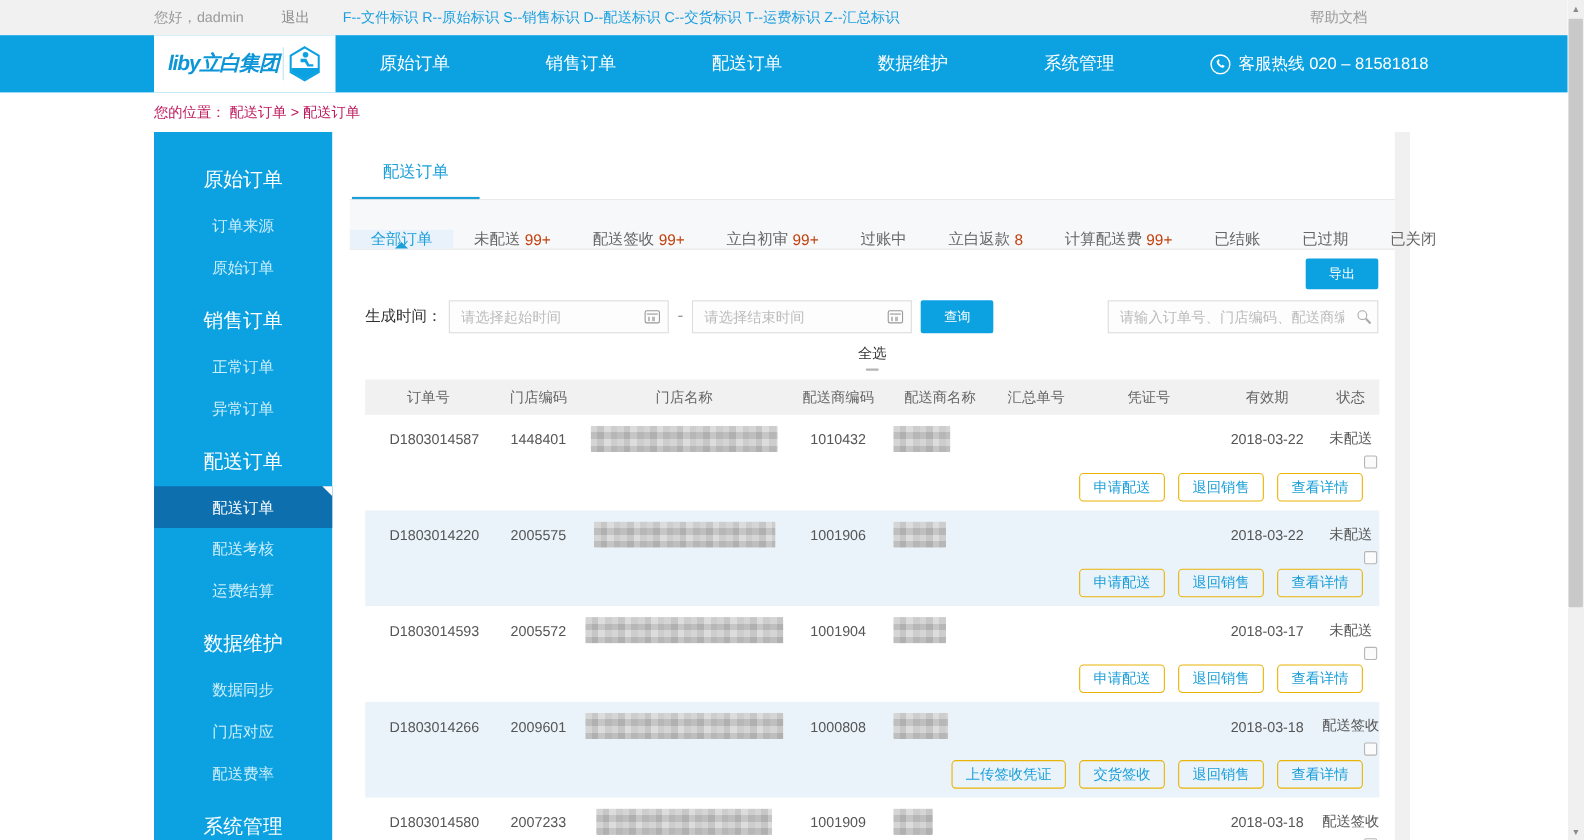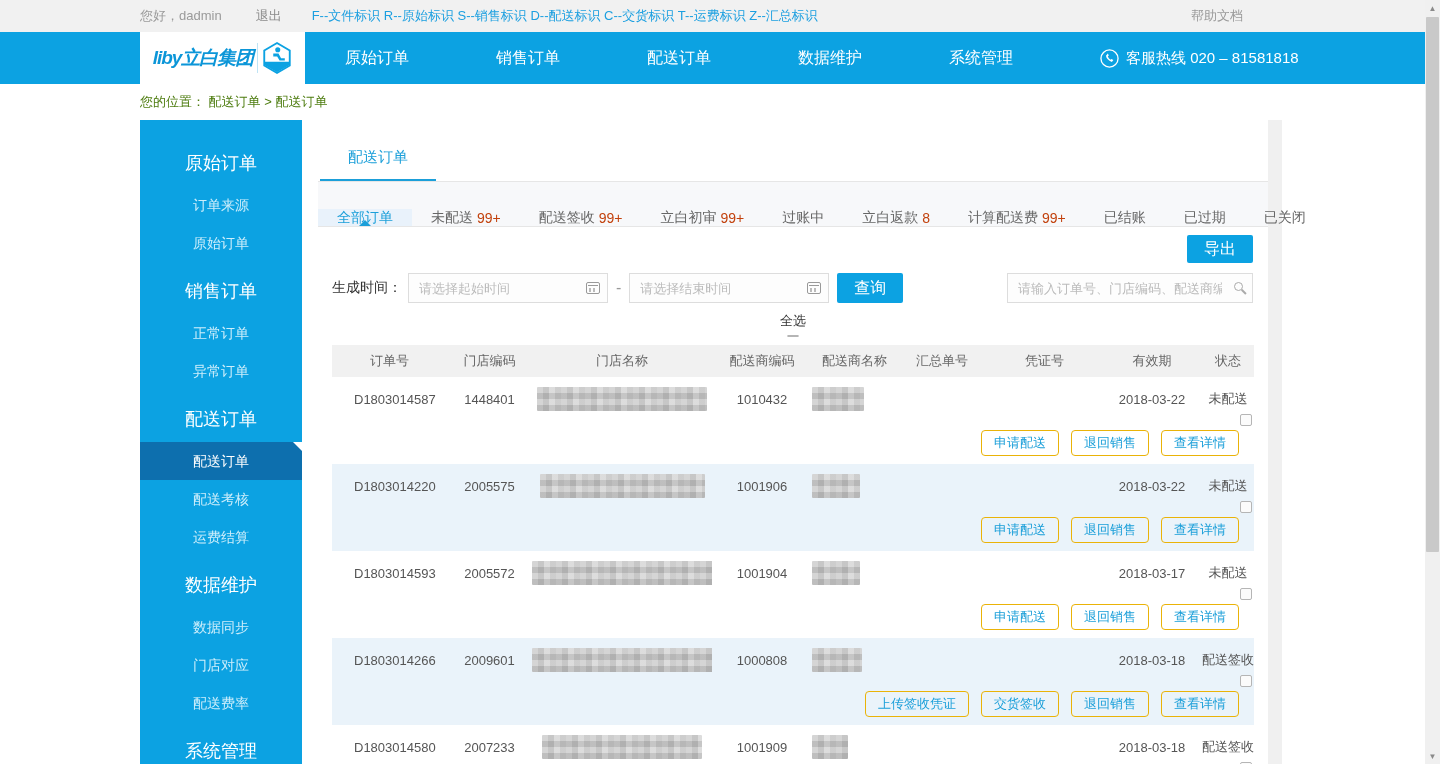--- a/index.html
+++ b/index.html
@@ -18,21 +18,21 @@
   .navbar { height:52px; width:1425px; background:#0ca2e2; position:relative; display:flex; align-items:center; }
   .logo-box { position:absolute; left:140px; top:0; width:165px; height:52px; background:#fff;
     display:flex; align-items:center; justify-content:center; gap:4px; }
   .logo-text { color:#0c96d8; font-weight:bold; font-size:19px; font-style:italic; letter-spacing:-1px; }
   .logo-sep { width:1px; height:30px; background:#bfe4f5; }
   .nav-menu { display:flex; margin-left:345px; }
   .nav-item { color:#fff; font-size:16px; margin-right:87px; cursor:pointer; white-space:nowrap; }
   .hotline { margin-left:auto; margin-right:168px; color:#fff; font-size:15px; display:flex; align-items:center; gap:7px; white-space:nowrap; }
 
   
-  .breadcrumb { height:36px; line-height:36px; padding-left:140px; font-size:13px; color:#4d7c0f; background:#fff; }
+  .breadcrumb { height:36px; line-height:36px; padding-left:140px; font-size:13px; color:#be185d; background:#fff; }
 
   
   .page { display:flex; height:644px; }
   .sidebar { width:162px; margin-left:140px; background:#0ca2e2; padding-top:14px; flex-shrink:0; }
   .side-group { margin-top:6px; }
   .side-title { height:46px; line-height:46px; text-align:center; color:#fff; font-size:18px; cursor:pointer; }
   .side-item { height:38px; line-height:38px; text-align:center; color:#cdeefb; font-size:14px; cursor:pointer; position:relative; }
   .side-item.active { background:#0d6fae; color:#fff; }
   .side-item.active::after { content:''; position:absolute; top:0; right:0; width:0; height:0;
     border-top:9px solid #fff; border-left:9px solid transparent; }
@@ -47,21 +47,21 @@
     border-bottom:2px solid #1b9fd9; cursor:pointer; }
   .subtabs { height:45px; background:#f7f8fa; border-bottom:1px solid #e6e6e6; display:flex; align-items:stretch; font-size:14px; color:#666; }
   .subtab { padding:0 19px; display:flex; align-items:center; gap:4px; cursor:pointer; position:relative; white-space:nowrap;margin-top:27px; }
   .subtab .cnt { color:#c2410c; }
   .subtab.active { background:#e9f2fb; color:#1b9fd9; }
   .subtab.active::after { content:''; position:absolute; bottom:0; left:50%; margin-left:-6px;
     border-left:6px solid transparent; border-right:6px solid transparent; border-bottom:6px solid #1b9fd9; }
 
   
   .toolbar { height:36px; display:flex; justify-content:flex-end; align-items:flex-end; padding-right:15px; }
-  .btn-primary { height:28px; min-width:66px; background:#0ca2e2; color:#fff; border:none; font-size:16px;
+  .btn-primary { height:28px; min-width:66px; background:#0ca2e2; color:#fff; border:none; font-size:12px;
     border-radius:2px; cursor:pointer; font-family:inherit; }
   .filterbar { height:30px; margin:10px 14px 0; display:flex; align-items:center; position:relative; }
   .filter-label { font-size:14px; color:#333; margin-right:6px; white-space:nowrap; }
   .date-wrap { position:relative; }
   .date-input { width:200px; height:30px; border:1px solid #ddd; background:#fdfdfd; padding:0 28px 0 10px;
     font-size:13px; color:#666; font-family:inherit; }
   .date-input::placeholder { color:#bbb; }
   .cal-icon { position:absolute; right:8px; top:9px; width:14px; height:12px; border:1px solid #999; border-radius:2px; }
   .cal-icon::before { content:''; position:absolute; left:1px; right:1px; top:2px; height:1px; background:#999; }
   .cal-icon::after { content:''; position:absolute; left:2px; right:2px; top:5px; height:4px;

